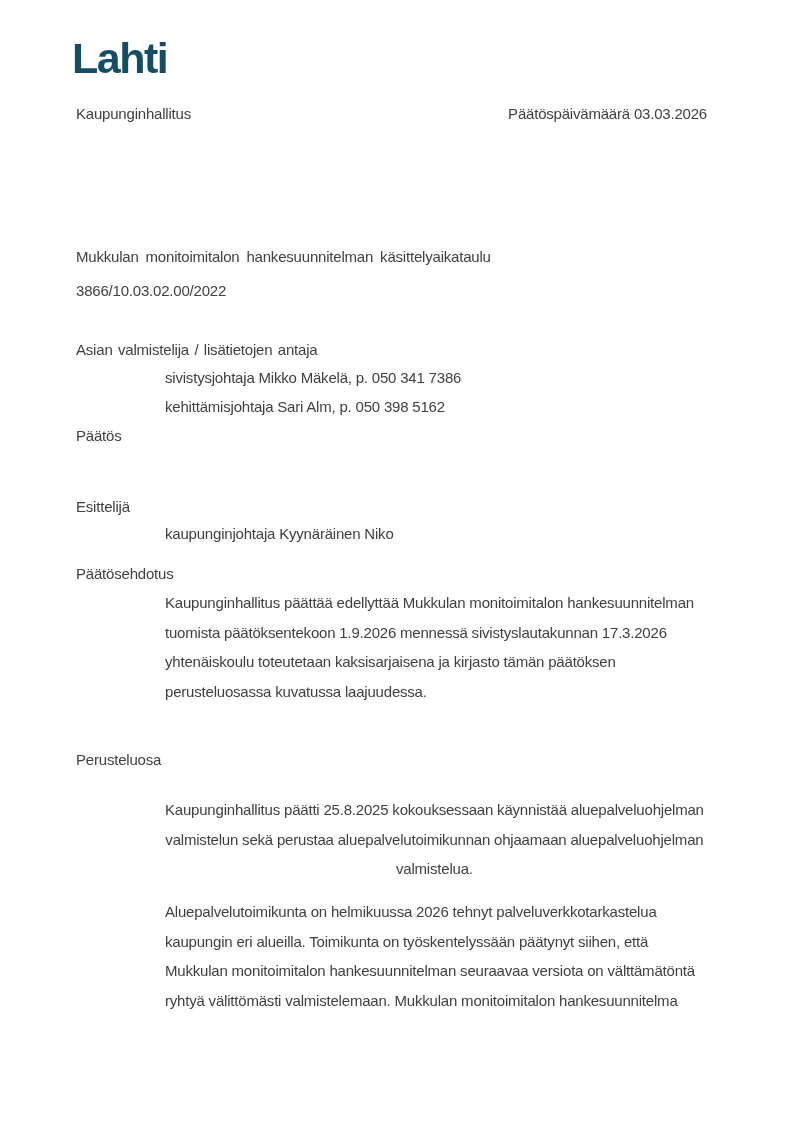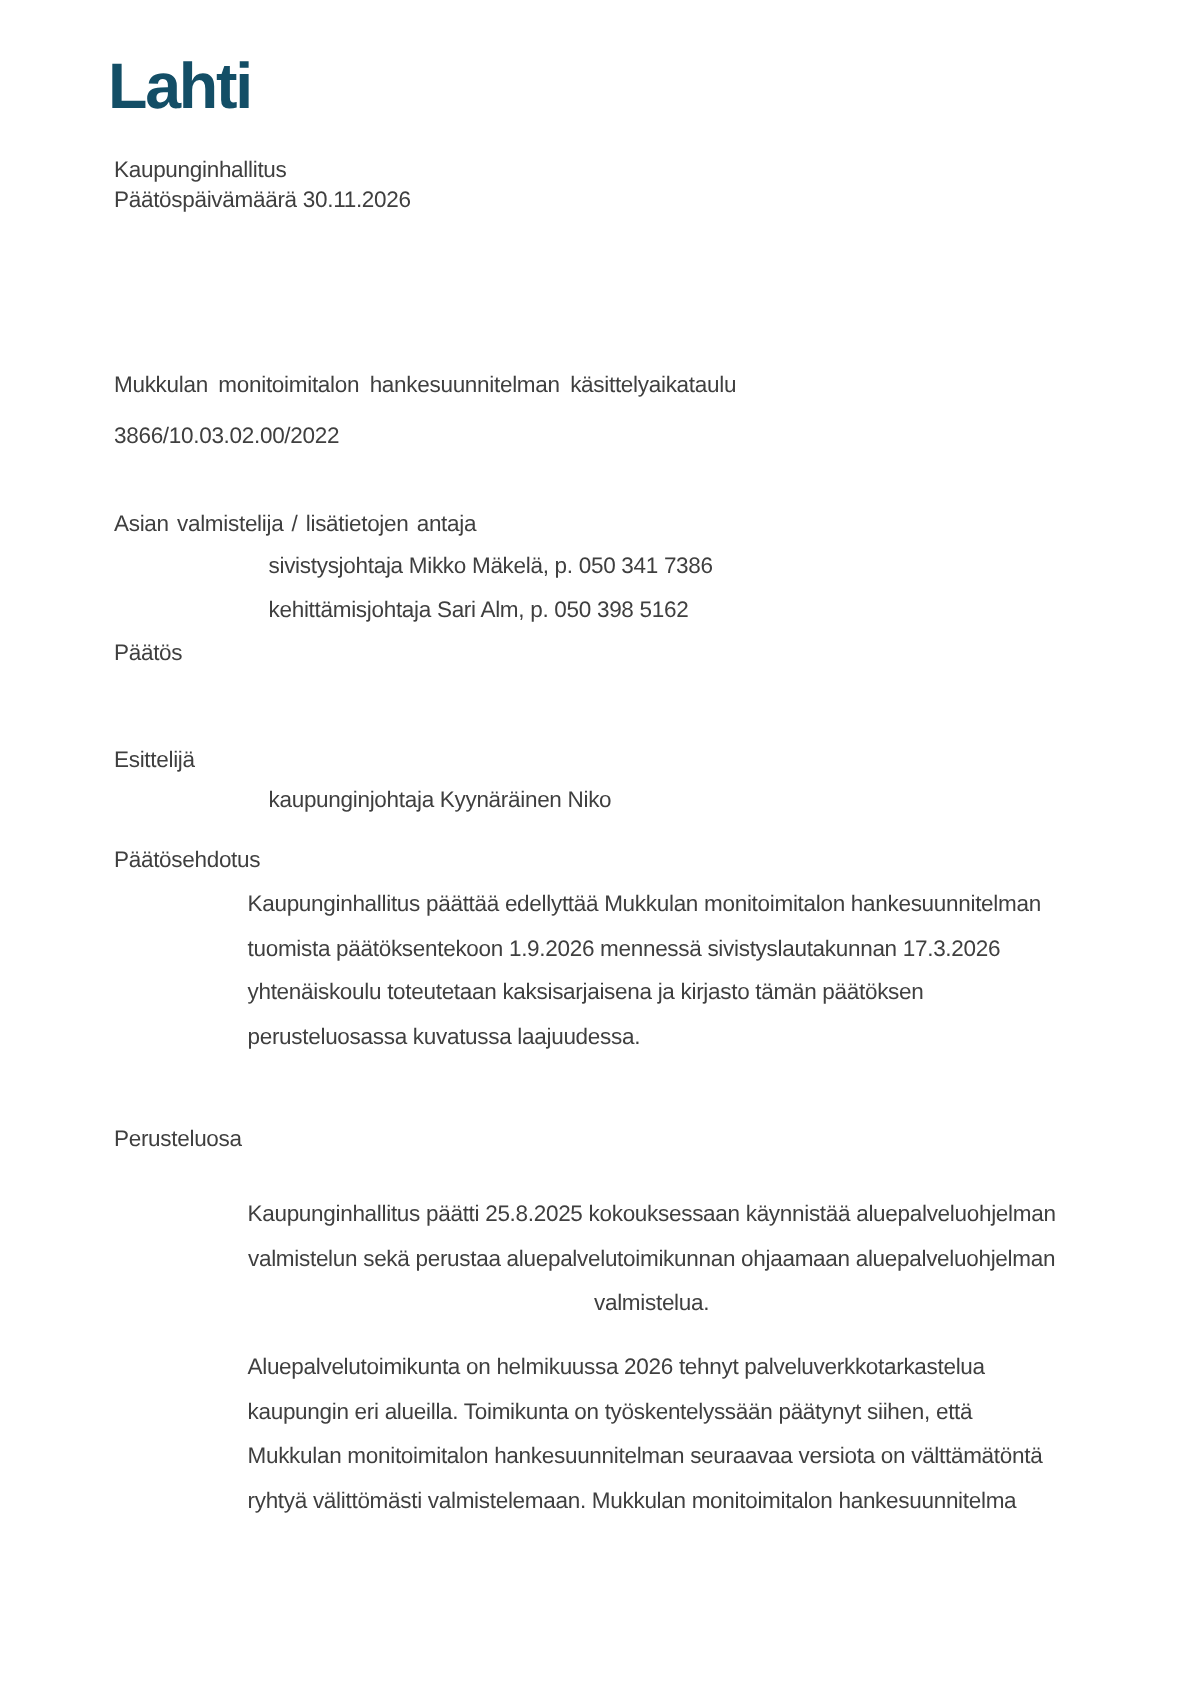--- a/index.html
+++ b/index.html
@@ -30,45 +30,44 @@
     line-height: 44px;
     white-space: pre;
   }
   .header-row {
     left: 76px;
     right: 86px;
     top: 104px;
     display: flex;
     justify-content: space-between;
     align-items: baseline;
-    flex-direction: column;
   }
   .title-line { word-spacing: 3px; }
   .heading-line { word-spacing: 1.5px; }
   .para {
     left: 165px;
   }
   .para .pline {
     line-height: 29.5px;
     font-size: 15px;
     letter-spacing: -0.2px;
     white-space: pre;
   }
-  .indent { left: 179px; text-align: right; }
+  .indent { left: 165px; text-align: right; }
 </style>
 </head>
 <body>
 
 <div class="page">
 
   <div class="abs logo" style="left:72px; top:36px; color:#134e66;">Lahti</div>
 
   <div class="abs header-row">
     <span class="txt">Kaupunginhallitus</span>
-    <span class="txt">Päätöspäivämäärä 30.11.2026</span>
+    <span class="txt">Päätöspäivämäärä 03.03.2026</span>
   </div>
 
 
   <div class="abs txt title-line" style="left:76px; top:247px;">Mukkulan monitoimitalon hankesuunnitelman käsittelyaikataulu</div>
 
   <div class="abs txt" style="left:76px; top:281px;">3866/10.03.02.00/2022</div>
 
   <div class="abs txt heading-line" style="left:76px; top:340px;">Asian valmistelija / lisätietojen antaja</div>
   <div class="abs txt indent" style="top:368px;">sivistysjohtaja Mikko Mäkelä, p. 050 341 7386</div>
   <div class="abs txt indent" style="top:397px;">kehittämisjohtaja Sari Alm, p. 050 398 5162</div>

